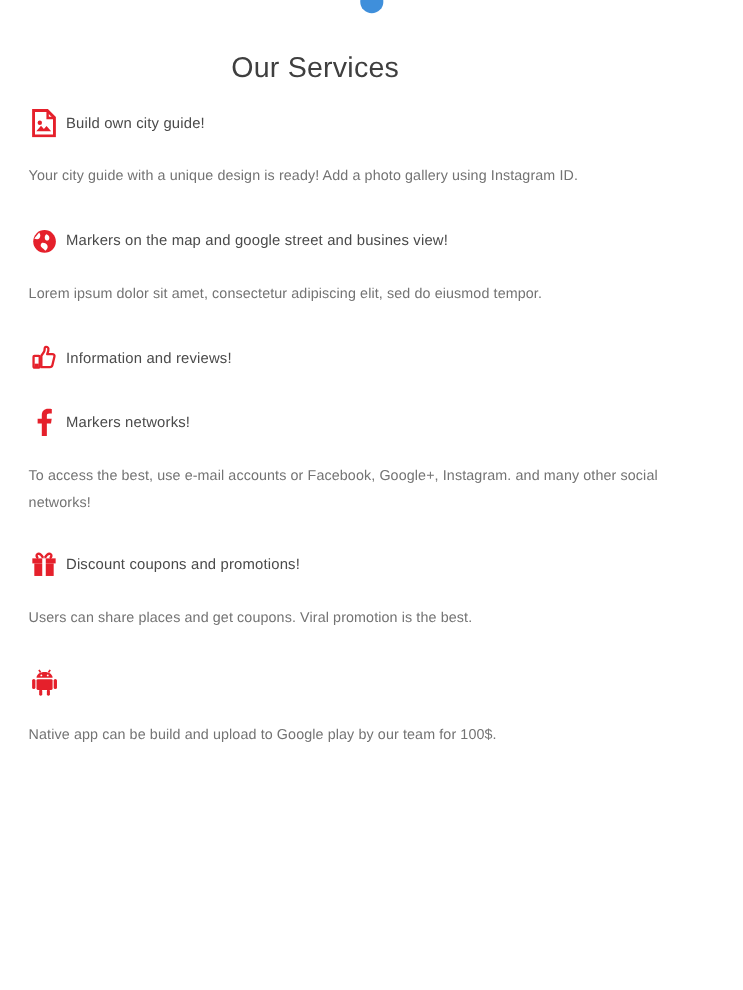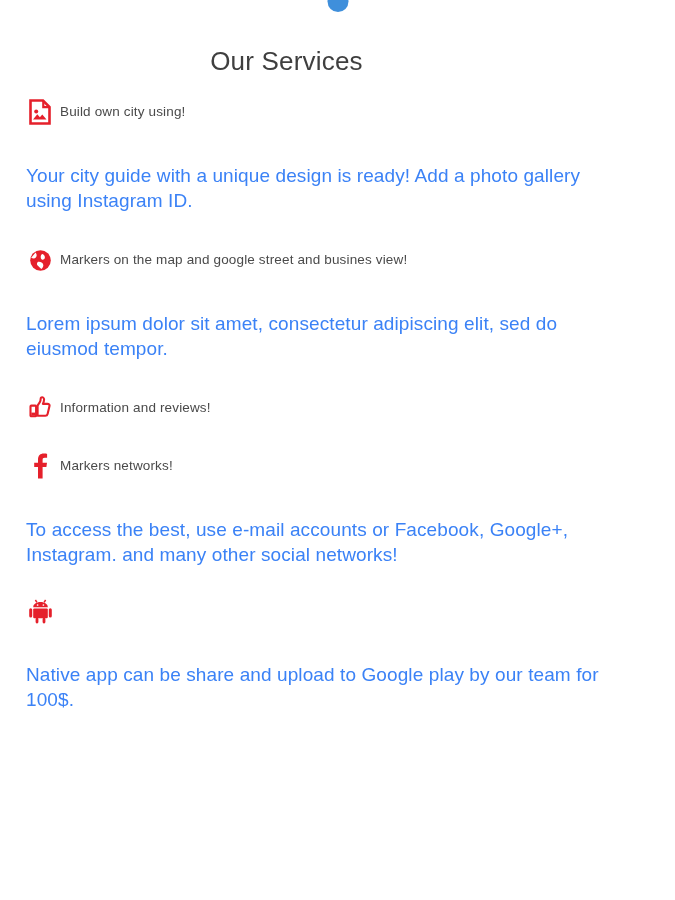--- a/index.html
+++ b/index.html
@@ -71,23 +71,23 @@
     display: block;
   }
   .service-title {
     font-size: 13.5px;
     color: #4a4a4a;
     font-weight: 400;
     letter-spacing: 0.15px;
     line-height: 18px;
   }
   .service-desc {
-    margin-top: 37px;
-    font-size: 19px;
-    color: #3b82f6;
+    margin-top: 21px;
+    font-size: 13px;
+    color: #737373;
     line-height: 25px;
     letter-spacing: 0.1px;
     max-width: 594px;
   }
   
   .s1 { margin-bottom: 33px; }
   .s2 { margin-bottom: 33px; }
   .s3 { margin-bottom: 30px; }
   .s4 { margin-bottom: 30px; }
   .s5 { margin-bottom: 33px; }
@@ -107,21 +107,21 @@
     <div class="service s1">
       <div class="service-head">
         <span class="service-icon">
           <svg width="22" height="26" viewBox="0 0 22 26" aria-hidden="true">
             <path d="M1.5 1.5 h12.5 l6.5 6.5 v16.5 h-19 z" fill="#ffffff" stroke="#e5202b" stroke-width="2.6"></path>
             <path d="M14.3 1.8 v6.4 h6.2" fill="none" stroke="#e5202b" stroke-width="2.2"></path>
             <circle cx="7.2" cy="12.6" r="2.0" fill="#e5202b"></circle>
             <path d="M4 20.4 l4.3-5.1 2.6 3.0 2.4-2.7 4.2 4.8 z" fill="#e5202b"></path>
           </svg>
         </span>
-        <span class="service-title">Build own city using!</span>
+        <span class="service-title">Build own city guide!</span>
       </div>
       <div class="service-desc">Your city guide with a unique design is ready! Add a photo gallery using Instagram ID.</div>
     </div>
 
     <div class="service s2">
       <div class="service-head">
         <span class="service-icon">
           <svg width="23" height="23" viewBox="0 0 23 23" aria-hidden="true">
             <circle cx="11.5" cy="11.5" r="10.3" fill="#e5202b"></circle>
             <path d="M6.6 3.4 c1.6 2.0 1.2 4.0 0.2 5.2 c-1.0 1.2-3.2 0.9-4.6 0.2" fill="#ffffff"></path>
@@ -152,35 +152,50 @@
         <span class="service-icon">
           <svg width="15" height="26" viewBox="0 0 15 26" aria-hidden="true">
             <path d="M9.6 25.4 V14.1 h3.8 l0.6-4.4 H9.6 V6.9 c0-1.3 0.35-2.1 2.2-2.1 h2.3 V0.9 C13.7 0.8 12.3 0.6 10.7 0.6 c-3.4 0-5.7 2.1-5.7 5.9 v3.2 H1.2 v4.4 h3.8 v11.3 z" fill="#e5202b"></path>
           </svg>
         </span>
         <span class="service-title">Markers networks!</span>
       </div>
       <div class="service-desc">To access the best, use e-mail accounts or Facebook, Google+, Instagram. and many other social networks!</div>
     </div>
 
+    <div class="service s5">
+      <div class="service-head">
+        <span class="service-icon">
+          <svg width="24" height="24" viewBox="0 0 24 24" aria-hidden="true">
+            <path d="M11.2 6.2 C10.0 4.0 8.2 2.0 6.4 2.6 c-1.6 0.5-1.6 3.0 0.4 3.8" fill="none" stroke="#e5202b" stroke-width="2.2"></path>
+            <path d="M12.8 6.2 C14.0 4.0 15.8 2.0 17.6 2.6 c1.6 0.5 1.6 3.0-0.4 3.8" fill="none" stroke="#e5202b" stroke-width="2.2"></path>
+            <rect x="1.4" y="6.6" width="21.2" height="4.6" fill="#e5202b"></rect>
+            <rect x="3.2" y="11.2" width="17.6" height="11.4" fill="#e5202b"></rect>
+            <rect x="10.4" y="6.6" width="3.2" height="16.0" fill="#ffffff"></rect>
+          </svg>
+        </span>
+        <span class="service-title">Discount coupons and promotions!</span>
+      </div>
+      <div class="service-desc">Users can share places and get coupons. Viral promotion is the best.</div>
+    </div>
 
     <div class="service s6">
       <div class="service-head">
         <span class="service-icon">
           <svg width="23" height="25" viewBox="0 0 23 25" aria-hidden="true">
             <path d="M6.4 1.0 l1.5 2.4" stroke="#e5202b" stroke-width="1.5" fill="none"></path>
             <path d="M16.6 1.0 l-1.5 2.4" stroke="#e5202b" stroke-width="1.5" fill="none"></path>
             <path d="M4.2 8.2 C4.2 5.2 7.4 3.0 11.5 3.0 c4.1 0 7.3 2.2 7.3 5.2 z" fill="#e5202b"></path>
             <circle cx="8.6" cy="6.0" r="0.85" fill="#ffffff"></circle>
             <circle cx="14.4" cy="6.0" r="0.85" fill="#ffffff"></circle>
             <rect x="4.2" y="9.4" width="14.6" height="9.8" rx="1.2" fill="#e5202b"></rect>
             <rect x="0.2" y="9.2" width="3.0" height="9.2" rx="1.5" fill="#e5202b"></rect>
             <rect x="19.8" y="9.2" width="3.0" height="9.2" rx="1.5" fill="#e5202b"></rect>
             <rect x="6.6" y="18.8" width="2.8" height="5.6" rx="1.3" fill="#e5202b"></rect>
             <rect x="13.6" y="18.8" width="2.8" height="5.6" rx="1.3" fill="#e5202b"></rect>
           </svg>
         </span>
       </div>
-      <div class="service-desc">Native app can be share and upload to Google play by our team for 100$.</div>
+      <div class="service-desc">Native app can be build and upload to Google play by our team for 100$.</div>
     </div>
 
   </div>
 </div>
 
 </body></html>

